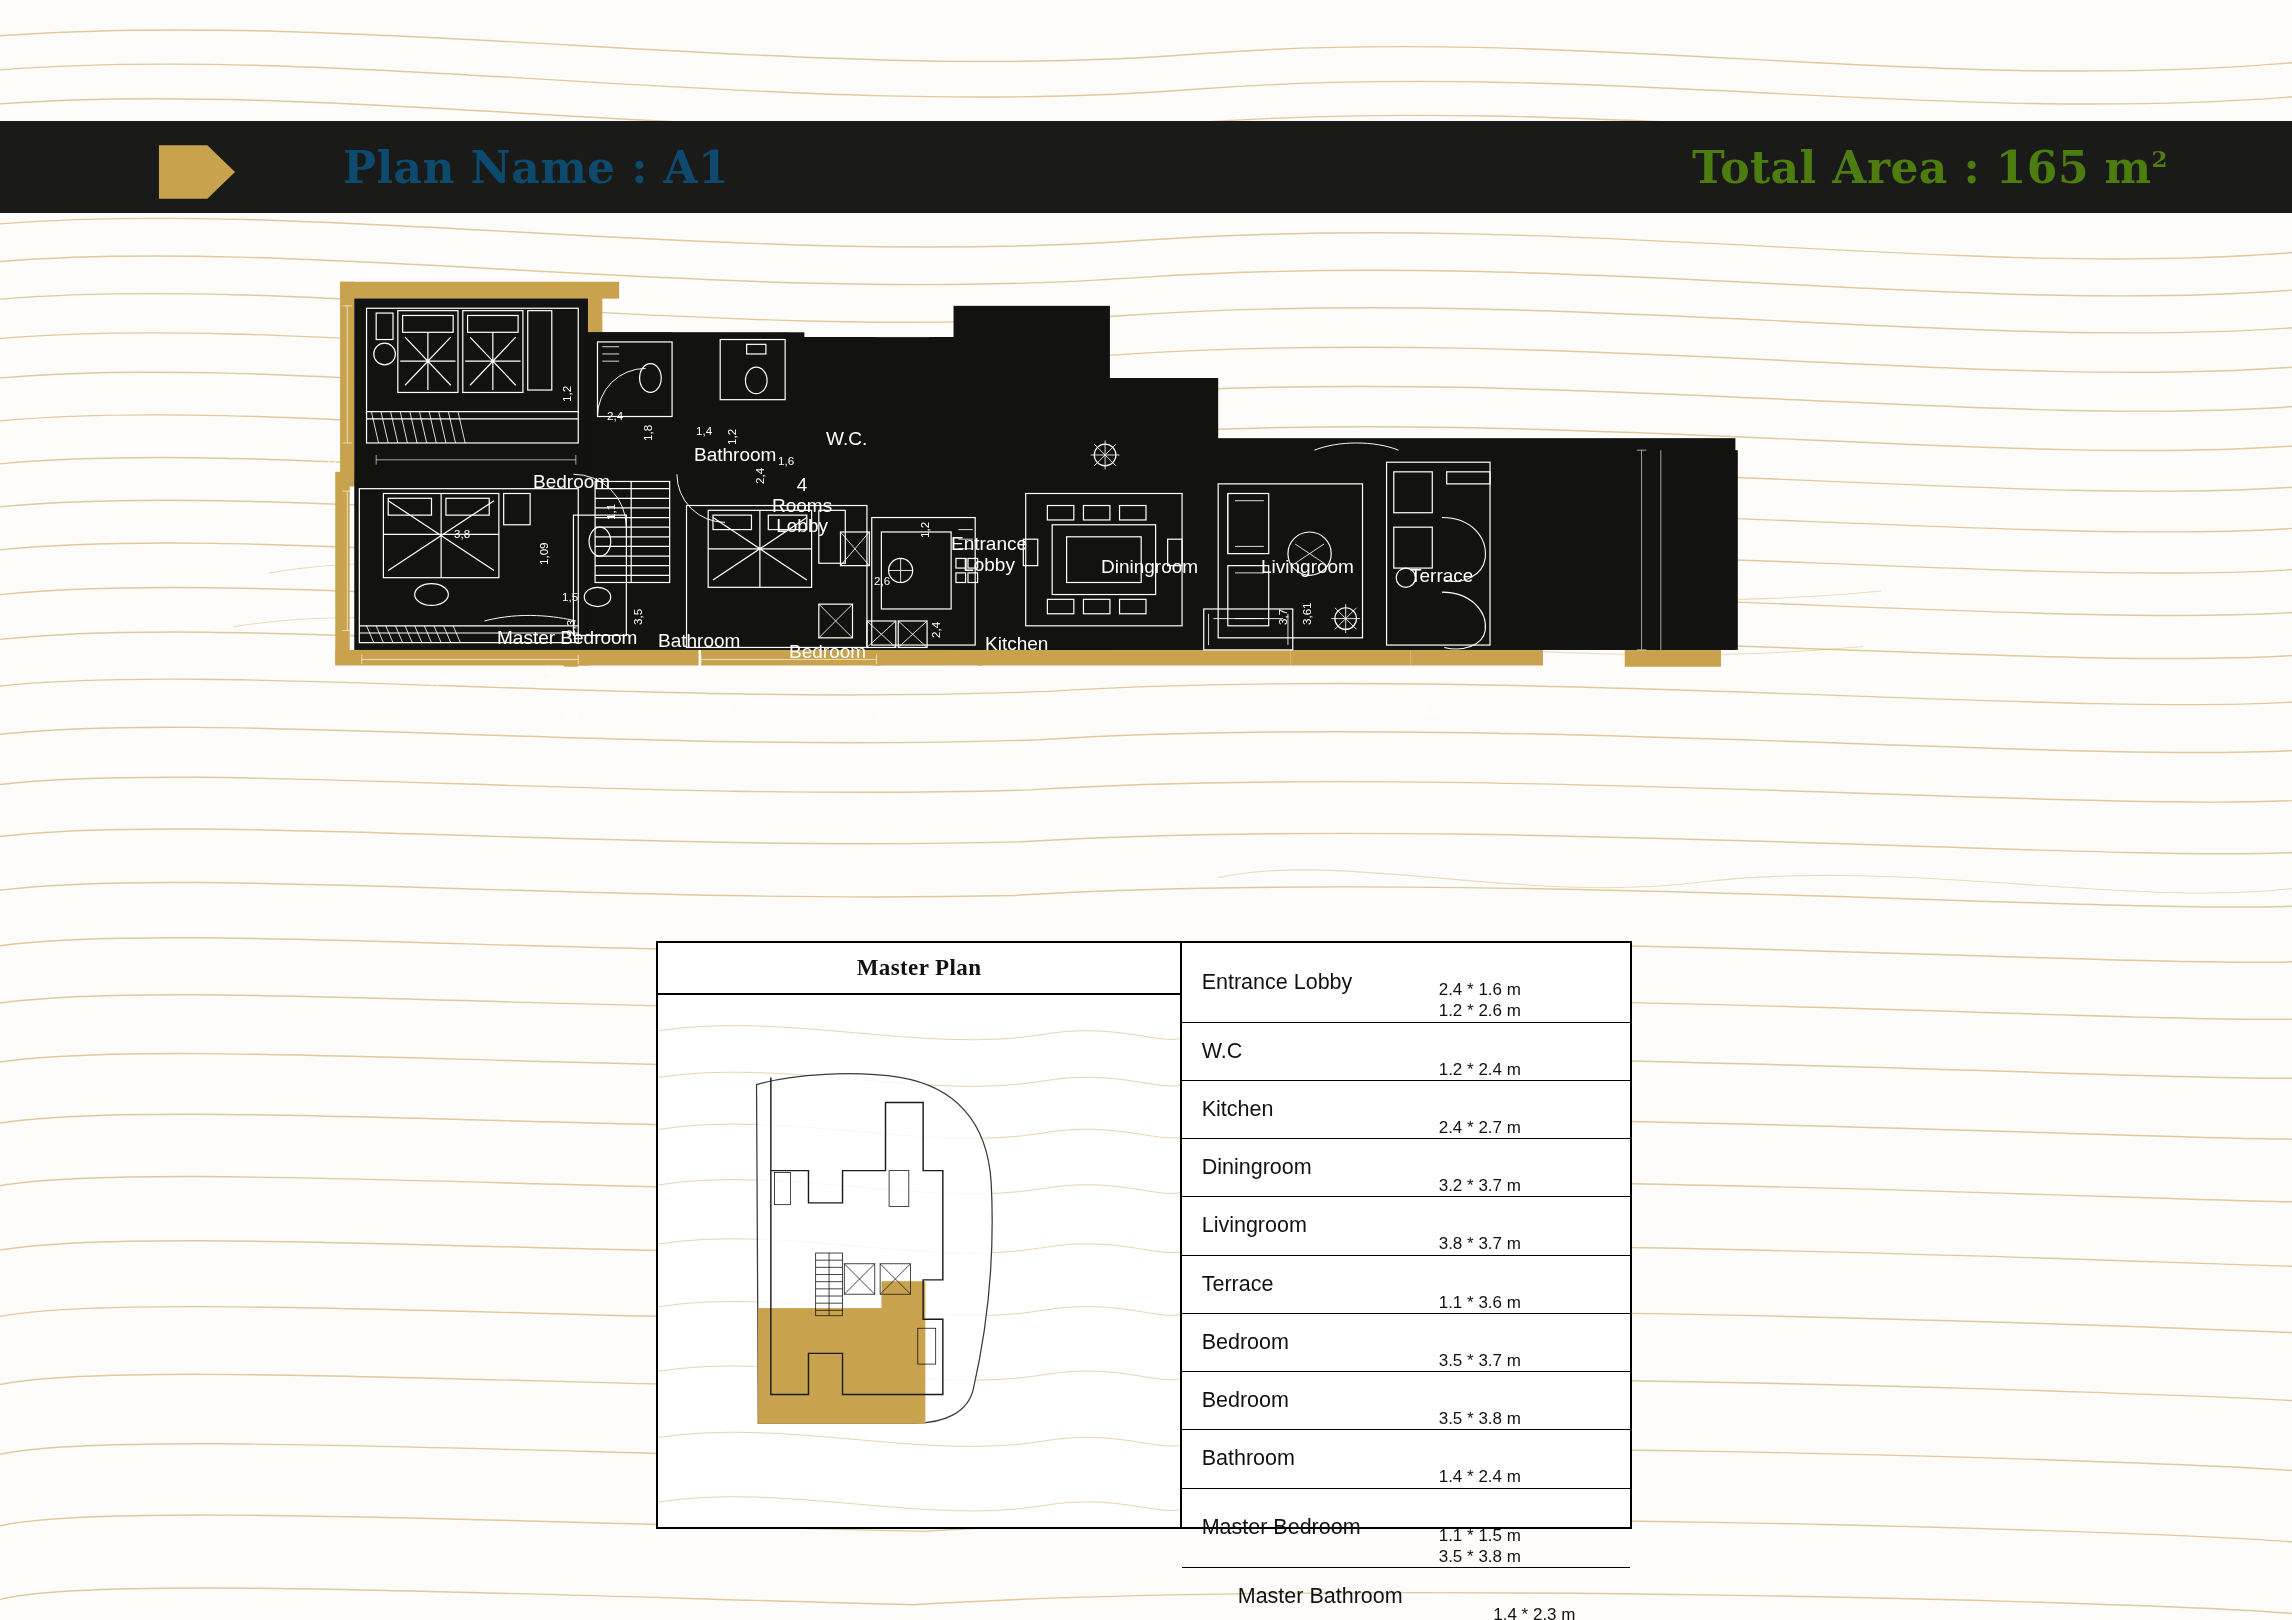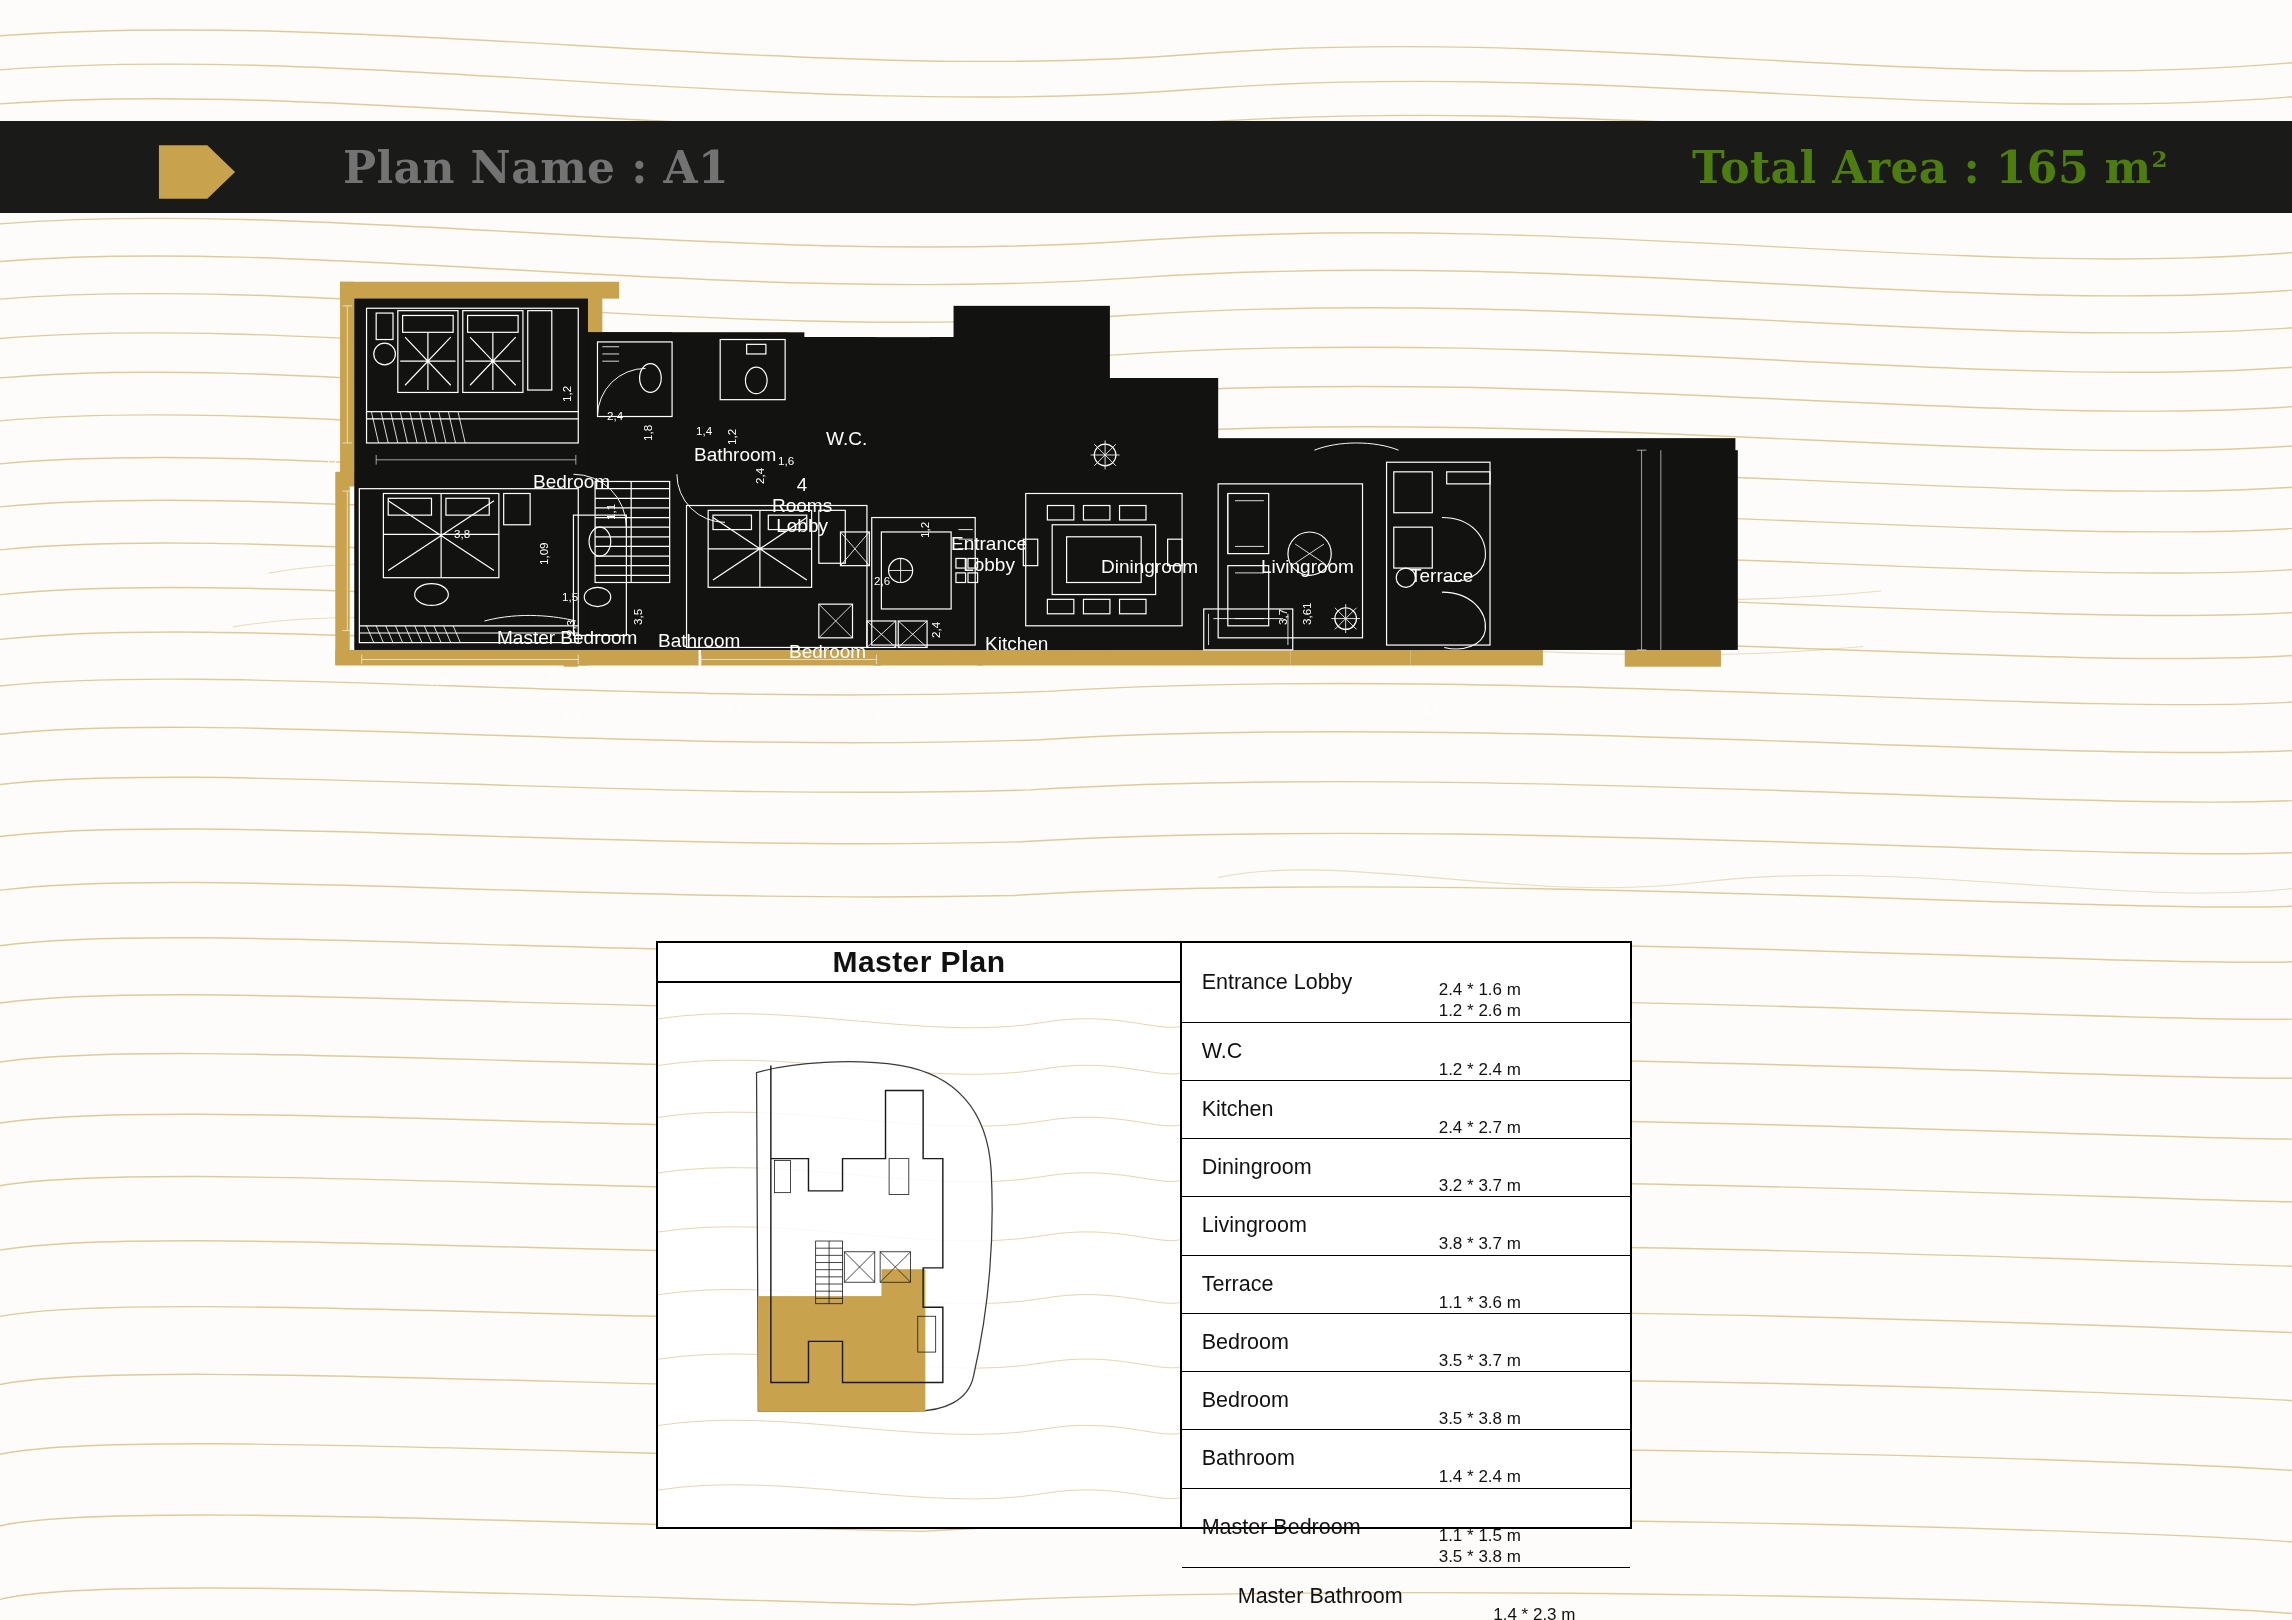--- a/index.html
+++ b/index.html
@@ -41,21 +41,21 @@
     height: 72px;
     z-index: 6;
   }
   .header-title {
     position: absolute;
     left: 343px;
     top: 142px;
     font-family: "DejaVu Serif", serif;
     font-weight: bold;
     font-size: 44px;
-    color: #737373;
+    color: #0c4a6e;
     letter-spacing: 0.4px;
     z-index: 6;
   }
   .header-area {
     position: absolute;
     right: 125px;
     top: 142px;
     font-family: "DejaVu Serif", serif;
     font-weight: bold;
     font-size: 44px;
@@ -113,28 +113,28 @@
     display: flex;
     flex-direction: column;
   }
   .unitarea-col {
     flex: 1;
     display: flex;
     flex-direction: column;
     box-sizing: border-box;
   }
   .tbl-head {
-    height: 40px;
+    height: 52px;
     border-bottom: 2.7px solid #000;
     display: flex;
     align-items: center;
     justify-content: center;
-    font-family: Liberation Sans, sans-serif;
+    font-family: Liberation Serif, serif;
     font-weight: bold;
-    font-size: 30px;
+    font-size: 23px;
     color: #111;
     letter-spacing: 0.4px;
     box-sizing: border-box;
   }
   .masterplan-body {
     flex: 1;
     position: relative;
     overflow: hidden;
   }
   .unit-row {

